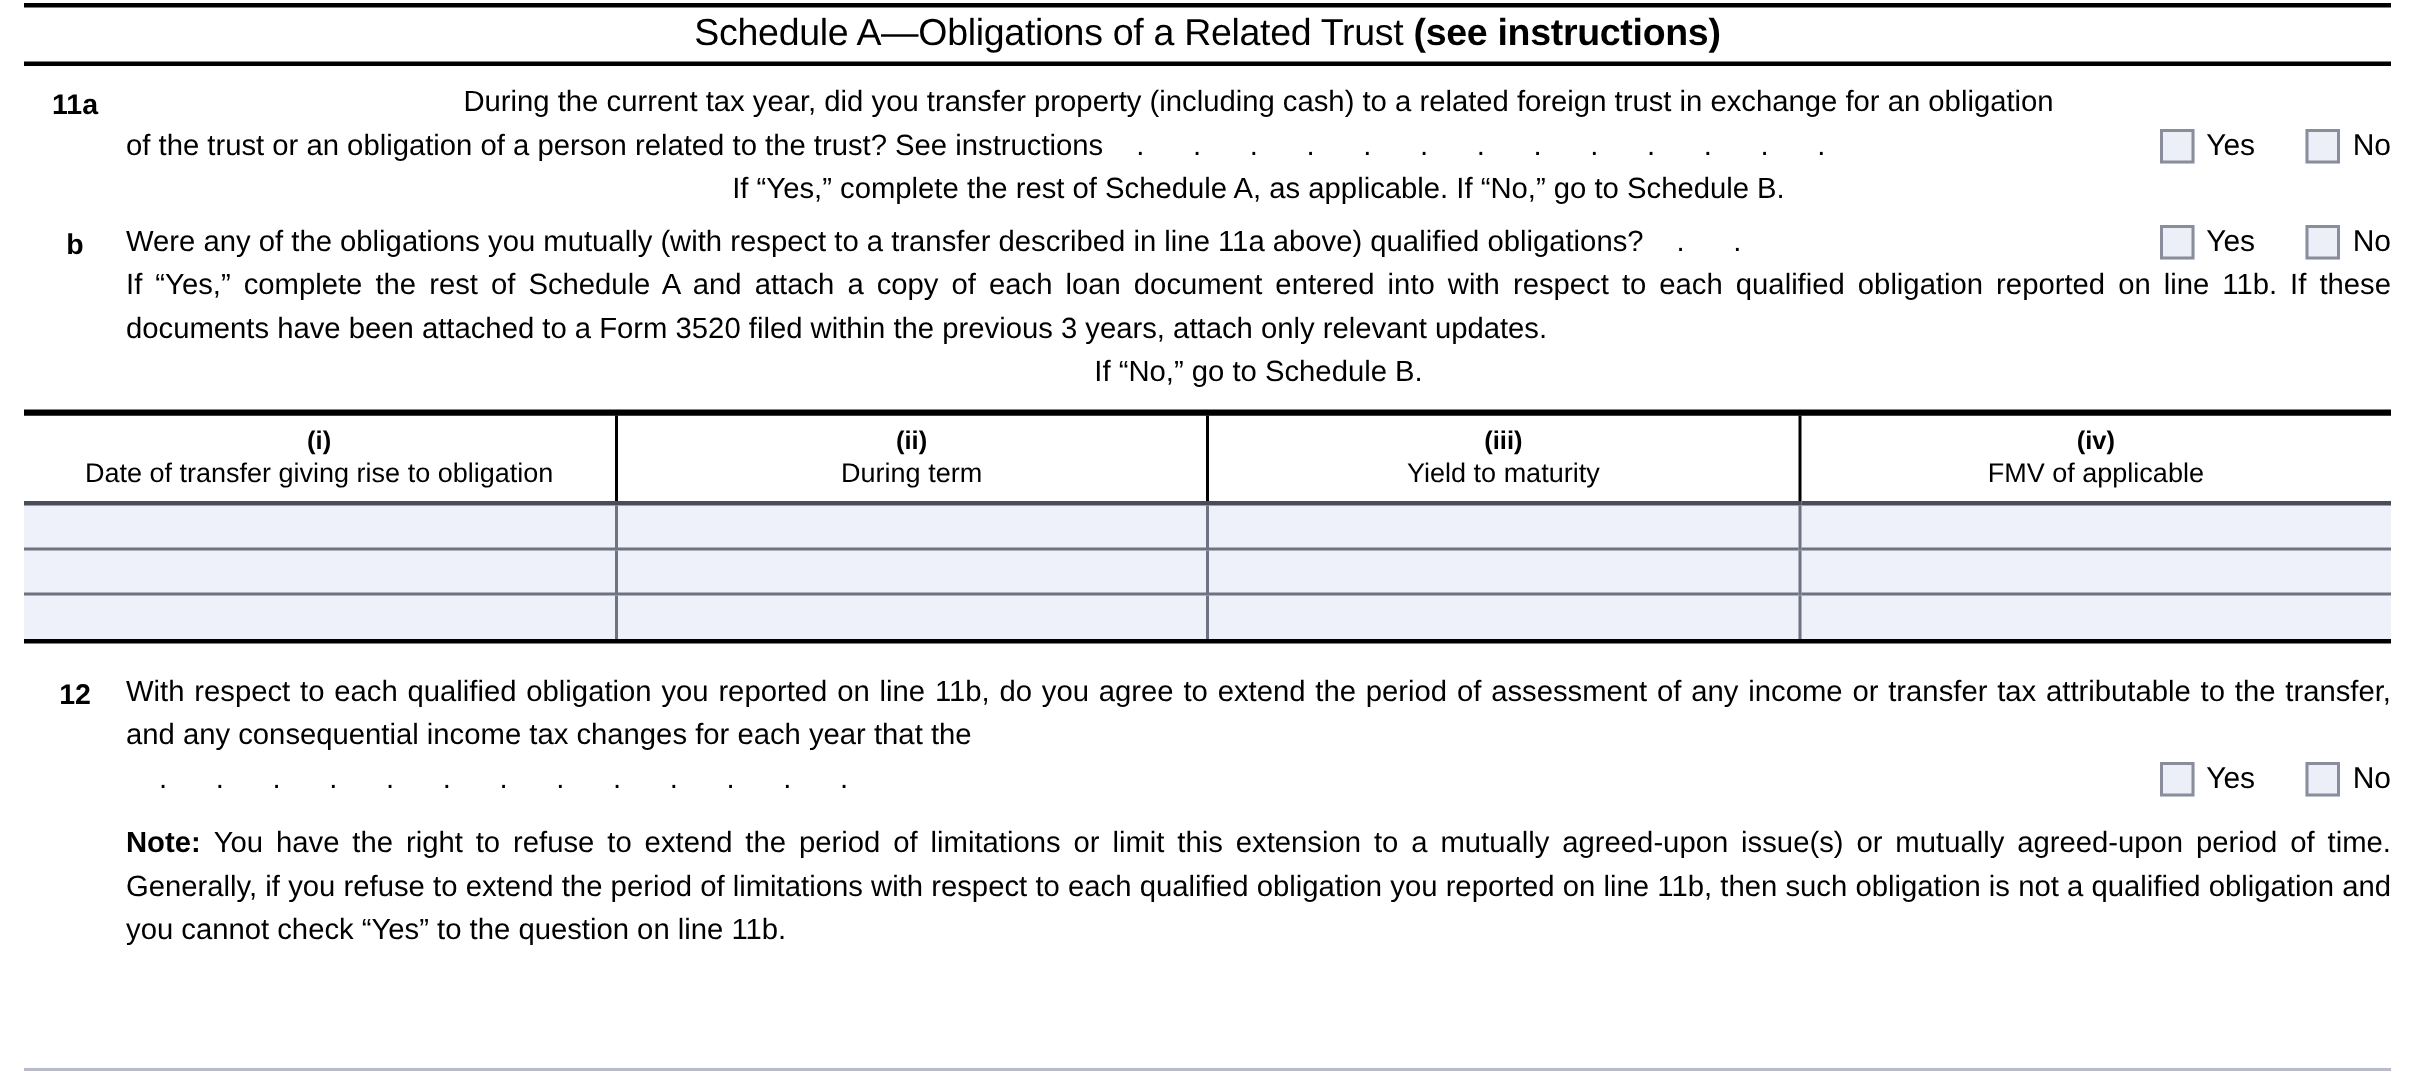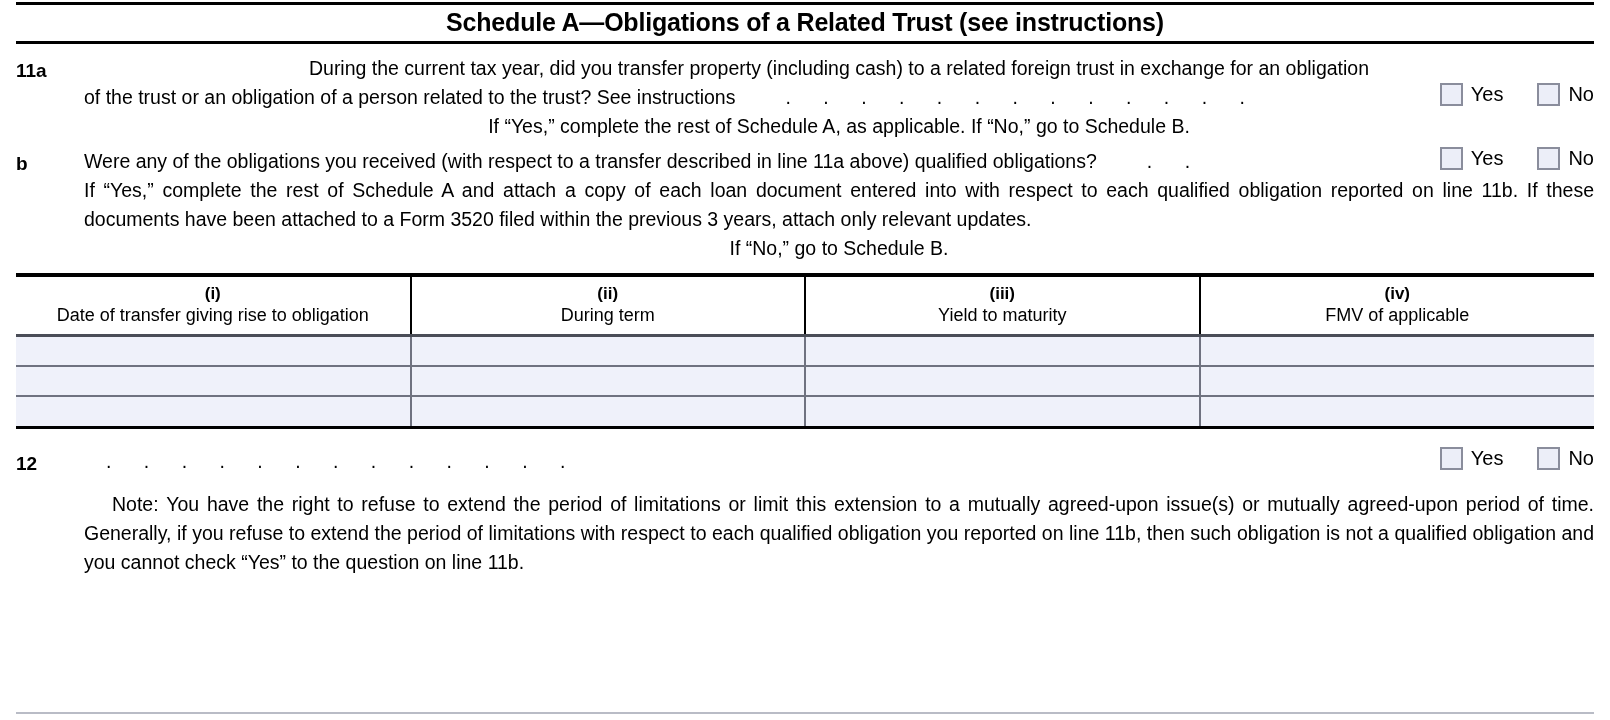--- a/index.html
+++ b/index.html
@@ -25,64 +25,63 @@
   }
   .rule-top { margin-top: 2px; }
 
   
   .title-band {
     text-align: center;
     padding: 3px 0 4px 0;
   }
   .title-band .t-bold {
     font-size: 25px;
-    font-weight: bold;
+    font-weight: normal;
     letter-spacing: -0.2px;
   }
   .title-band .t-reg {
     font-size: 25px;
     font-weight: bold;
     letter-spacing: -0.2px;
   }
 
   
   .qrow {
     display: flex;
     align-items: flex-start;
     padding: 0 16px;
   }
   .qnum {
     width: 68px;
     flex: 0 0 68px;
     font-size: 19px;
     font-weight: bold;
-    text-align: left;
+    text-align: center;
     padding-top: 2px;
     line-height: 29px;
   }
   .qnum.blank { font-weight: bold; }
   .qbody {
     flex: 1 1 auto;
     min-width: 0;
   }
   .para {
     font-size: 19.5px;
     line-height: 29px;
     text-align: justify;
     text-justify: inter-word;
   }
   .para.nojust { text-align: center; }
-  .para b { font-weight: normal; margin-left: 28px; }
+  .para b { font-weight: bold; }
 
   
   .leader-line {
     display: flex;
-    align-items: flex-start;
+    align-items: center;
     width: 100%;
-    gap: 28px;
   }
   .leader-line .ltext {
     white-space: nowrap;
     font-size: 19.5px;
     line-height: 29px;
   }
   .dots {
     flex: 1 1 auto;
     overflow: hidden;
     white-space: nowrap;
@@ -213,21 +212,21 @@
   </div>
 </div>
 
 <div class="sp6"></div>
 
 <div class="qrow">
   <div class="qnum blank">b</div>
   <div class="qbody">
 
     <div class="leader-line">
-      <span class="ltext">Were any of the obligations you received (with respect to a transfer described in line 11a above) qualified obligations?</span>
+      <span class="ltext">Were any of the obligations you mutually (with respect to a transfer described in line 11a above) qualified obligations?</span>
       <span class="dots">. .</span>
       <span class="ansbox">
         <span class="cbox"></span>
         <span class="cblabel">Yes</span>
         <span class="cbox gap-no"></span>
         <span class="cblabel">No</span>
       </span>
     </div>
 
     <div class="para">If “Yes,” complete the rest of Schedule A and attach a copy of each loan document entered into with respect to each qualified obligation reported on line 11b. If these documents have been attached to a Form 3520 filed within the previous 3 years, attach only relevant updates.</div>
@@ -283,20 +282,21 @@
   </table>
   <div class="tbl-bottom"></div>
 </div>
 
 <div class="sp18"></div>
 
 <div class="qrow">
   <div class="qnum">12</div>
   <div class="qbody">
 
+    <div class="para">With respect to each qualified obligation you reported on line 11b, do you agree to extend the period of assessment of any income or transfer tax attributable to the transfer, and any consequential income tax changes for each year that the</div>
 
     <div class="leader-line">
       <span class="dots">. . . . . . . . . . . . .</span>
       <span class="ansbox">
         <span class="cbox"></span>
         <span class="cblabel">Yes</span>
         <span class="cbox gap-no"></span>
         <span class="cblabel">No</span>
       </span>
     </div>

